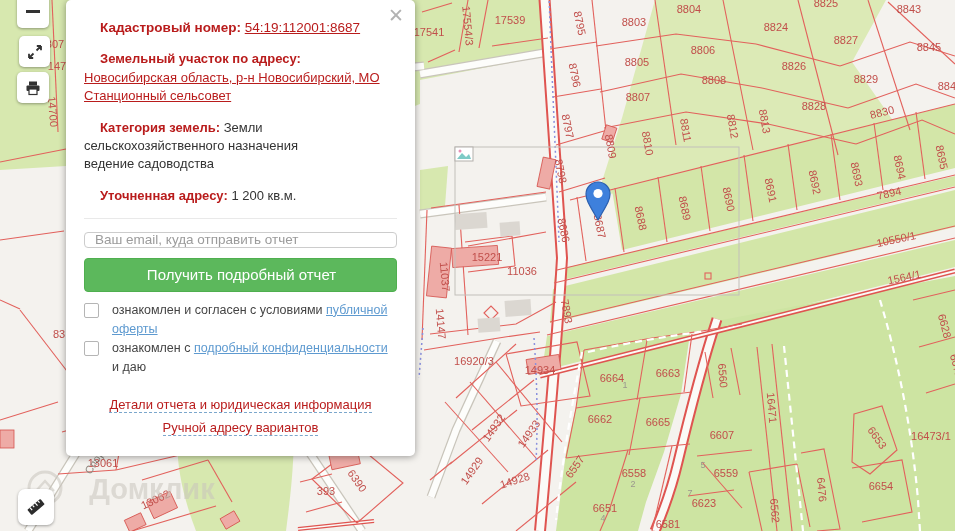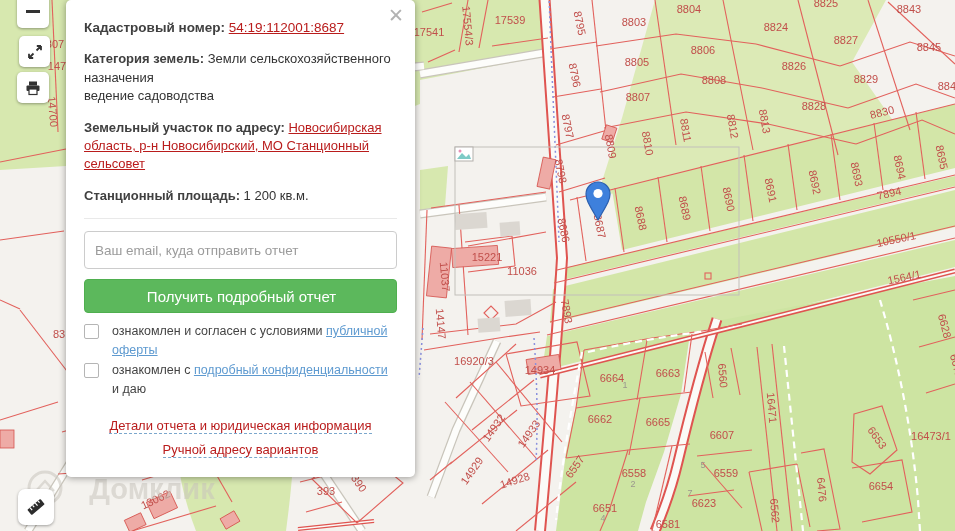--- a/index.html
+++ b/index.html
@@ -6,25 +6,25 @@
   .stage{position:relative;width:955px;height:531px;overflow:hidden;background:#f4f2ee;}
   svg text.plbl{fill:#c14f4b;font-family:"Liberation Sans",sans-serif;font-size:11px;}
   svg text.street{fill:#8f8b83;}
   svg text.tiny{fill:#9a968e;font-size:9px;}
   .redline{stroke:#e2615c;stroke-width:1.1;fill:none;}
   
   .popup{position:absolute;left:66px;top:0;width:349px;box-sizing:border-box;background:#fff;
          border-radius:5px;box-shadow:0 1px 7px rgba(0,0,0,.38);padding:18px 18px 16px;
          font-size:13px;color:#333;line-height:1.42;}
   .popup p{margin:0 0 13px;}
-  .popup b{color:#404040;}
+  .popup b{color:#b91c1c;margin-left:16px;}
   .popup a{color:#b91c1c;text-decoration:underline;cursor:pointer;}
   .popup a.soft{color:#5e9ad0;}
   .sep{border:none;border-top:1px solid #e9e9e9;margin:2px 0 12px;}
-  .email{width:100%;height:38px;border:1px solid #ccc;border-radius:4px;padding:0 10px;
+  .email{width:100%;height:16px;border:1px solid #ccc;border-radius:4px;padding:0 10px;
          font-size:13.5px;color:#333;box-sizing:border-box;margin-bottom:10px;outline:none;
          font-family:"Liberation Sans",sans-serif;}
   .email::placeholder{color:#9b9b9b;}
   .submit{display:block;width:100%;height:34px;background:#5cb85c;border:1px solid #4faf4f;
           border-radius:4px;color:#fff;font-size:15px;cursor:pointer;margin-bottom:9px;
           font-family:"Liberation Sans",sans-serif;padding-left:8px;}
   .cb{display:flex;gap:13px;font-size:12.5px;color:#444;line-height:1.5;margin-bottom:1px;}
   .box{width:13px;height:13px;border:1px solid #b5b5b5;border-radius:2px;background:#fff;
        flex:none;margin-top:2px;cursor:pointer;}
   .links{text-align:center;margin-top:16px;font-size:13px;line-height:1.8;}
@@ -353,30 +353,30 @@
     </g>
   </svg>
 
   <div class="popup">
     <span class="close">✕</span>
     <p style="font-size:13.5px;">
       <b>Кадастровый номер:</b>
       <a>54:19:112001:8687</a>
     </p>
     <p>
+      <b>Земельный участок по адресу:</b>
+      <a>Новосибирская область, р-н Новосибирский, МО Станционный сельсовет</a>
+    </p>
+    <p>
       <b>Категория земель:</b>
       <span>Земли сельскохозяйственного назначения</span><br>
       <span>ведение садоводства</span>
     </p>
     <p>
-      <b>Земельный участок по адресу:</b>
-      <a>Новосибирская область, р-н Новосибирский, МО Станционный сельсовет</a>
-    </p>
-    <p>
-      <b>Станционный площадь:</b>
+      <b>Уточненная адресу:</b>
       <span>1 200 кв.м.</span>
     </p>
     <hr class="sep">
     <input class="email" type="text" placeholder="Ваш email, куда отправить отчет" style="">
     <button class="submit">Получить подробный отчет</button>
     <div class="cb">
       <span class="box"></span>
       <span><span>ознакомлен и согласен с условиями </span><a class="soft">публичной оферты</a></span>
     </div>
     <div class="cb">

